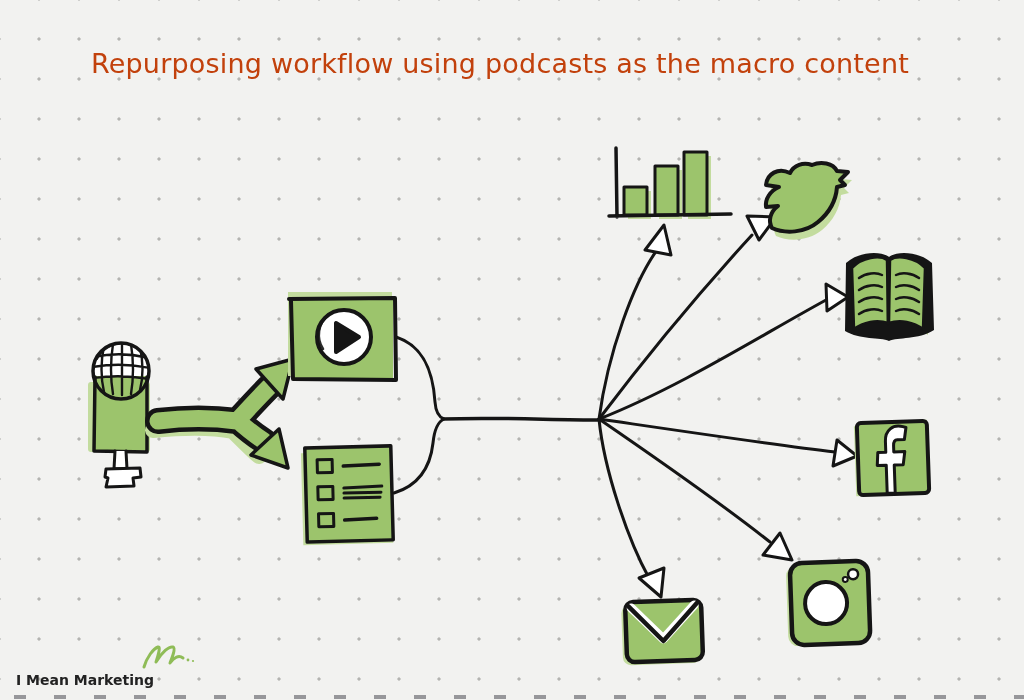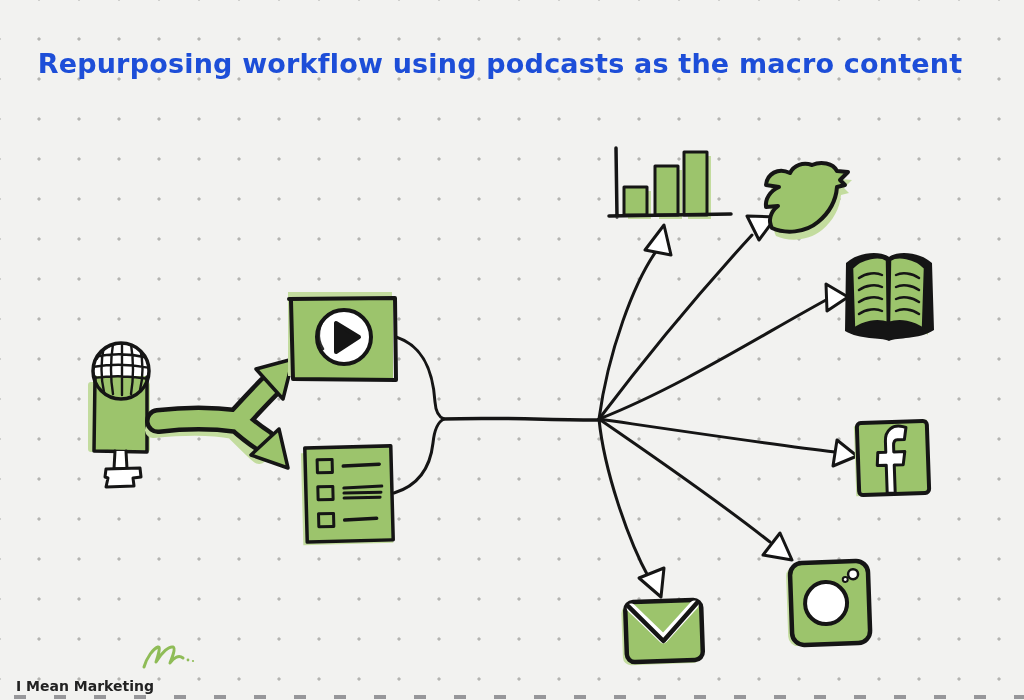--- a/index.html
+++ b/index.html
@@ -16,31 +16,31 @@
     position:relative;
     font-family:"DejaVu Sans", sans-serif;
     background-color:var(--background);
     background-image:radial-gradient(circle, var(--grid-dot) 1.4px, transparent 1.8px);
     background-size:40px 40px;
     background-position:19px 19px;
   }
   .title{
     position:absolute;top:48px;left:0;width:1000px;
     text-align:center;
-    font-size:27px;font-weight:bold;letter-spacing:.2px;
-    color:#1d4ed8;
+    font-size:27px;font-weight:normal;letter-spacing:.2px;
+    color:#c2410c;
   }
   .stage{position:absolute;inset:0}
   .bottom-dashes{
     position:absolute;bottom:1px;left:0;right:0;height:4px;
     background:repeating-linear-gradient(to right,
       transparent 0 14px, #97979a 14px 26px, transparent 26px 40px);
   }
   .footer{
-    position:absolute;left:16px;bottom:6px;
+    position:absolute;left:16px;bottom:12px;
     font-size:14px;font-weight:600;color:#222;
   }
   .logo-m{position:absolute;left:138px;bottom:28px}
   
   .s{stroke:var(--ink);fill:none;stroke-linecap:round;stroke-linejoin:round}
   .gs{stroke:var(--green);fill:none;stroke-linecap:round;stroke-linejoin:round}
   .gls{stroke:var(--green-light);fill:none;stroke-linecap:round;stroke-linejoin:round}
   .ws{stroke:#ffffff;fill:none;stroke-linecap:round;stroke-linejoin:round}
   .ms{stroke:var(--logo-green);fill:none;stroke-linecap:round;stroke-linejoin:round}
   .gf{fill:var(--green)}

